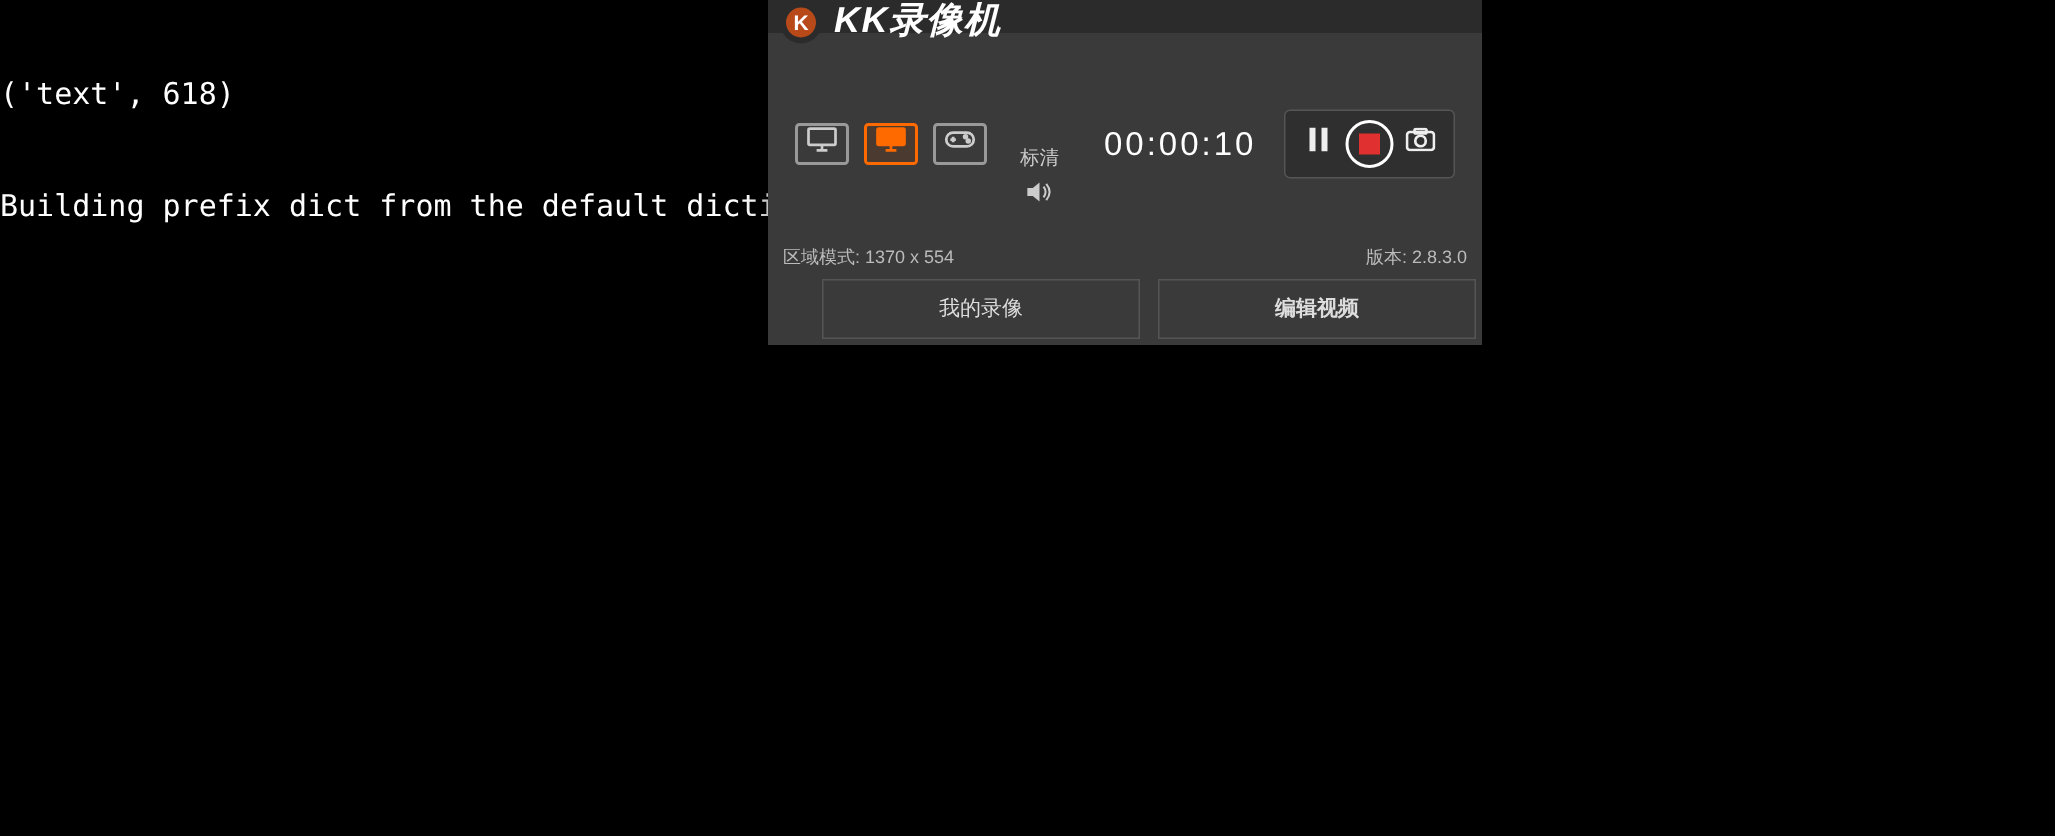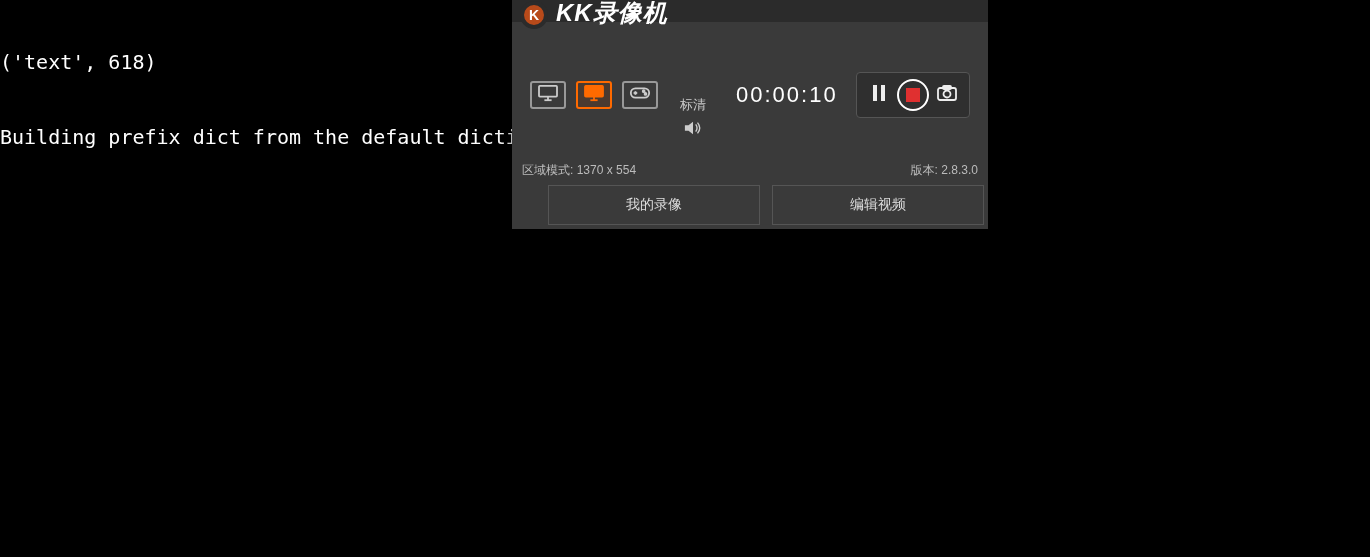--- a/index.html
+++ b/index.html
@@ -54,21 +54,21 @@
   }
   .rec-btn .sq { width: 14px; height: 14px; background: #e03030; }
   .status-bar {
     display: flex; justify-content: space-between; align-items: flex-start;
     padding: 4px 10px 6px 10px; font-size: 12px; color: #bbb;
   }
   .big-btn {
     flex: 1; text-align: center; padding: 10px 0; font-size: 14px; color: #ddd;
     background: #3a3a3a; border: 1px solid #555; cursor: pointer; margin-left: 32px;
   }
-  .big-btn + .big-btn { margin-left: 6px; }
+  .big-btn + .big-btn { margin-left: 6px; font-weight: bold; }
   .btn-row-wrap { padding: 0 4px 4px 4px; display: flex; gap: 6px; }
 </style>
 </head>
 <body>
 
 <div class="terminal">
   <div class="line">('text', 618)</div>
   <div class="line">Building prefix dict from the default dictionary ...</div>
   
   

